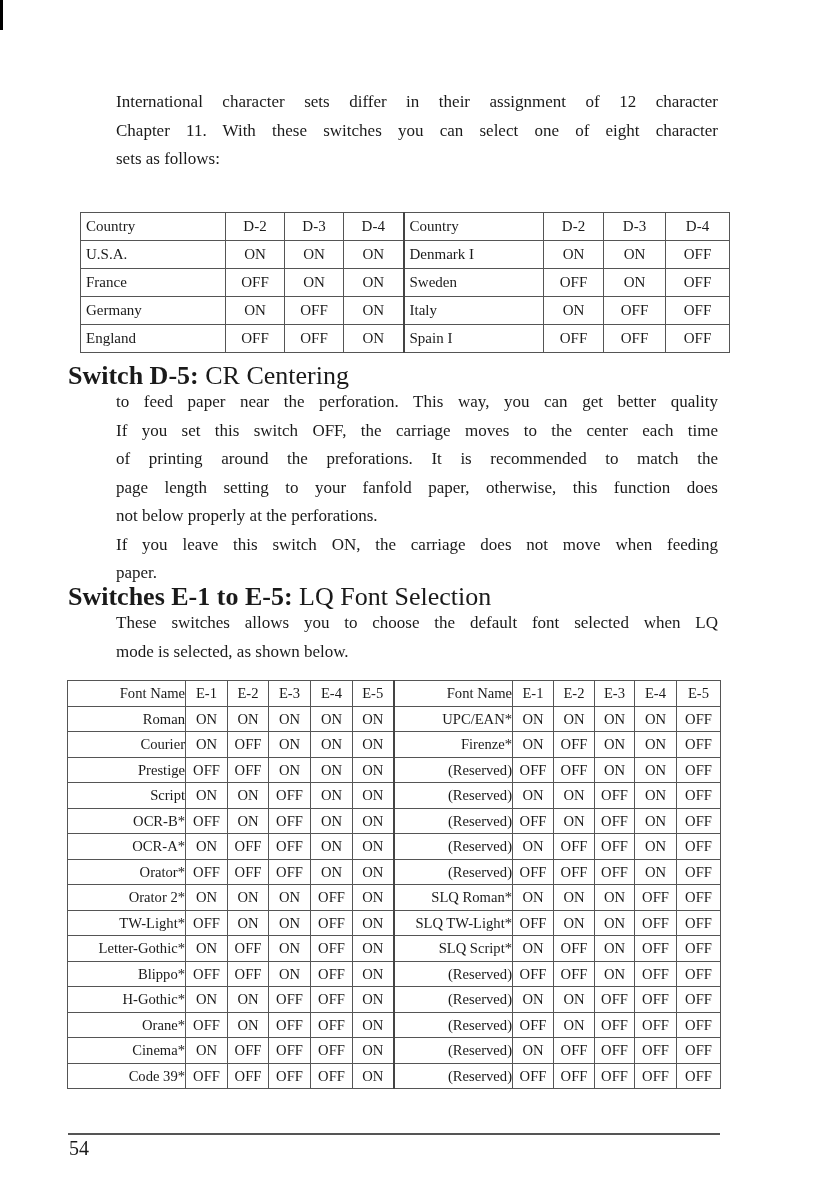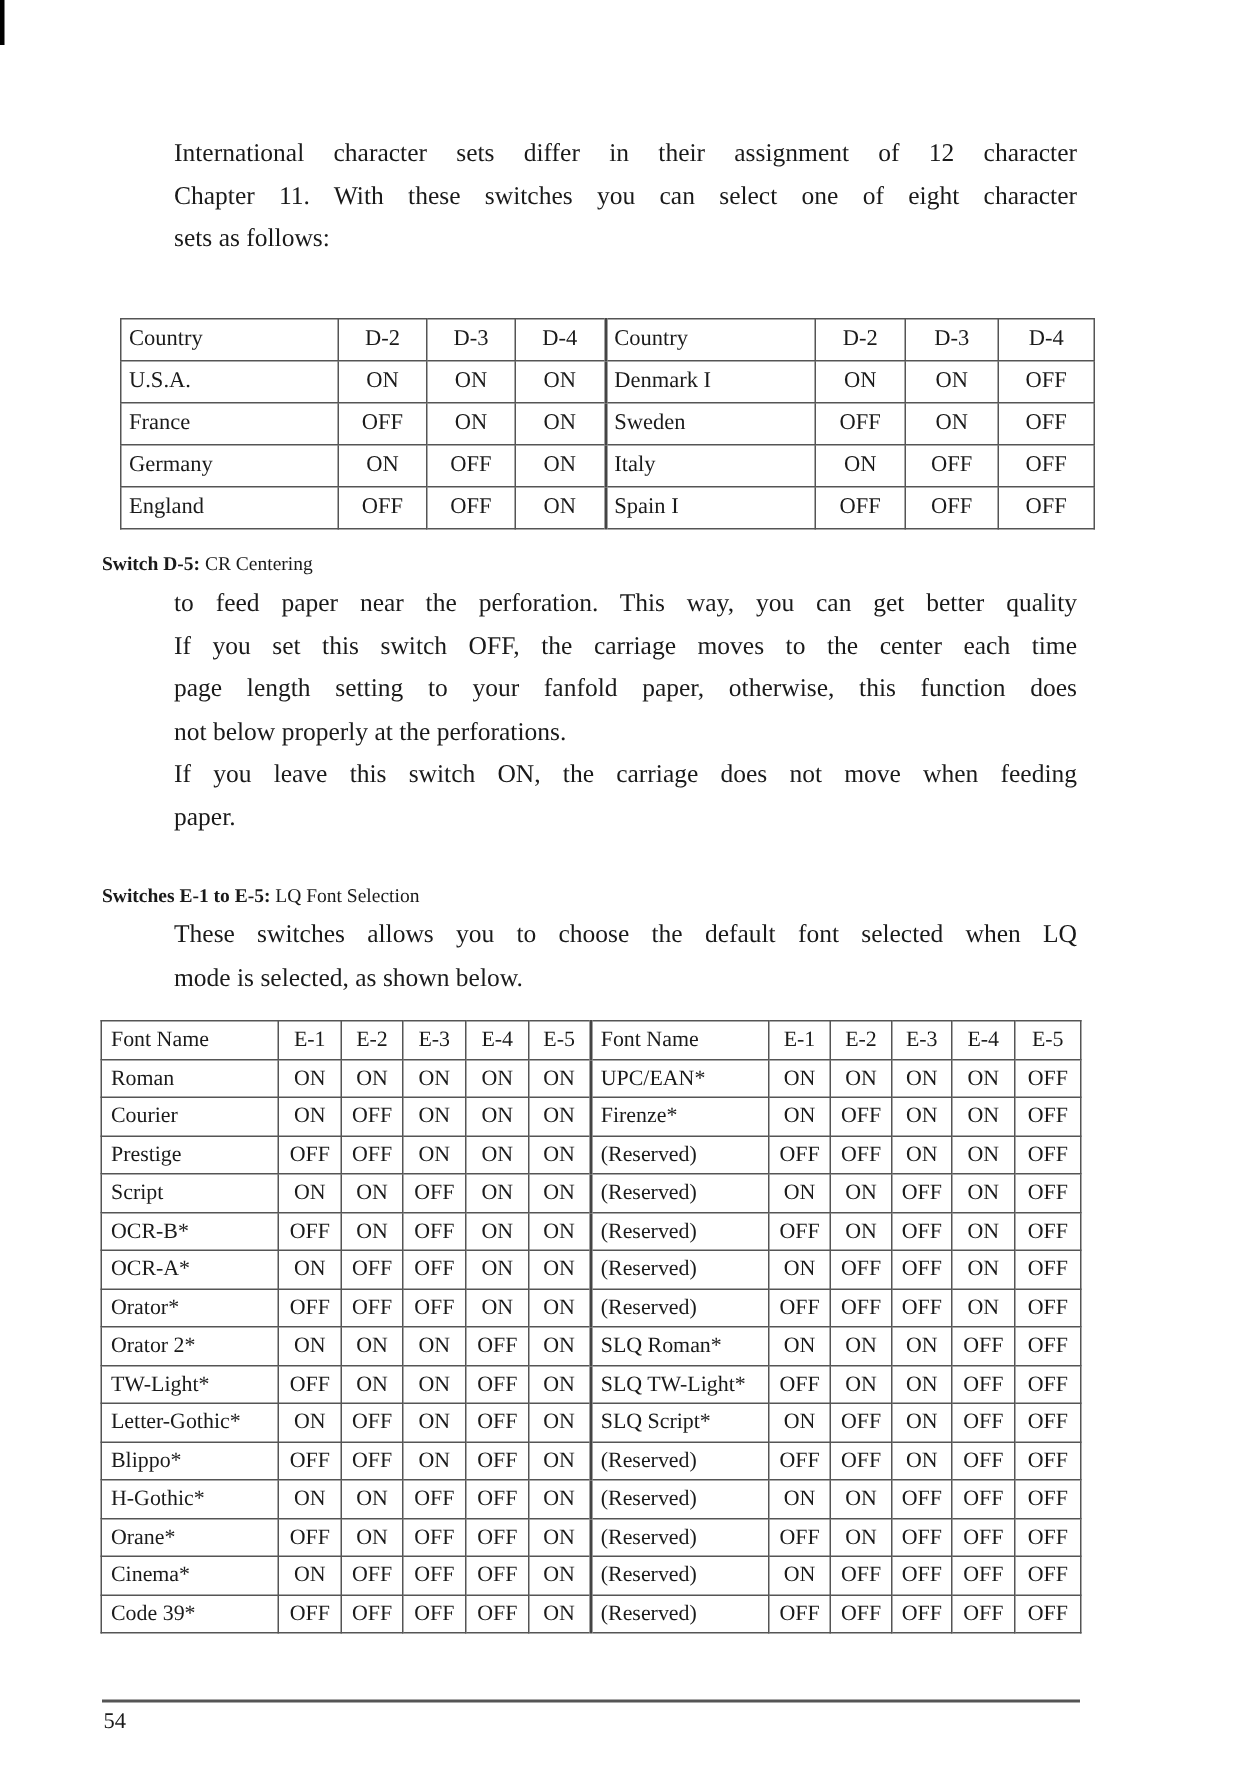--- a/index.html
+++ b/index.html
@@ -7,36 +7,36 @@
     width: 838px; height: 1190px; position: relative; overflow: hidden;
     font-family: "Liberation Serif", "DejaVu Serif", serif; color: #1a1a1a;
   }
   .edge-mark { position: absolute; left: 0; top: 0; width: 3px; height: 30px; background: #000; }
   .para {
     position: absolute; font-size: 17px; line-height: 28.5px; text-align: justify;
   }
   .para .line { display: block; text-align: justify; text-align-last: justify; white-space: nowrap; }
   .para .line.last { text-align-last: left; }
   .heading {
-    position: absolute; left: 68px; font-size: 13px; line-height: 24px;
+    position: absolute; left: 68px; font-size: 26px; line-height: 24px;
   }
   .heading b { font-weight: bold; }
   table { position: absolute; border-collapse: collapse; table-layout: fixed; }
   td, th { border: 1.3px solid #555; padding: 0; overflow: hidden; white-space: nowrap; font-weight: normal; }
   #tbl1 { left: 80px; top: 212px; width: 649px; font-size: 15px; }
   #tbl1 td, #tbl1 th { height: 27px; line-height: 27px; }
   #tbl1 .name { text-align: left; padding-left: 5px; }
   #tbl1 .val { text-align: center; }
   #tbl2 { left: 67px; top: 680px; width: 653px; font-size: 14.6px; }
   #tbl2 td, #tbl2 th { height: 24.5px; line-height: 24.5px; }
-  #tbl2 .name { text-align: left; padding-left: 6px; }
+  #tbl2 .name { text-align: right; padding-left: 6px; }
   #tbl2 .val { text-align: center; }
   #tbl2 .midsep, #tbl1 .midsep { border-left: 2px solid #444; }
   .rule { position: absolute; left: 68px; top: 1133px; width: 652px; height: 2px; background: #555; }
-  .pagenum { position: absolute; left: 69px; top: 1136px; font-size: 15px; line-height: 24px; text-align: center; }
+  .pagenum { position: absolute; left: 69px; top: 1136px; font-size: 20px; line-height: 24px; text-align: center; }
 </style>
 </head>
 <body>
 
 <div class="edge-mark"></div>
 
 <div class="para" style="left:116px; top:88px; width:602px;">
   <span class="line">International character sets differ in their assignment of 12 character</span>
   <span class="line">Chapter 11. With these switches you can select one of eight character</span>
   <span class="line last">sets as follows:</span>
@@ -108,20 +108,21 @@
       </tr>
     </tbody>
 </table>
 
 <div class="heading" style="top:364px;">
   <b>Switch D-5:</b><span style="white-space:pre"> CR Centering</span>
 </div>
 <div class="para" style="left:116px; top:388px; width:602px;">
   <span class="line">to feed paper near the perforation. This way, you can get better quality</span>
   <span class="line">If you set this switch OFF, the carriage moves to the center each time</span>
+  <span class="line">of printing around the preforations. It is recommended to match the</span>
   <span class="line">page length setting to your fanfold paper, otherwise, this function does</span>
   <span class="line last">not below properly at the perforations.</span>
   <span class="line">If you leave this switch ON, the carriage does not move when feeding</span>
   <span class="line last">paper.</span>
 </div>
 
 <div class="heading" style="top:585px;">
   <b>Switches E-1 to E-5:</b><span style="white-space:pre"> LQ Font Selection</span>
 </div>
 <div class="para" style="left:116px; top:609px; width:602px;">

